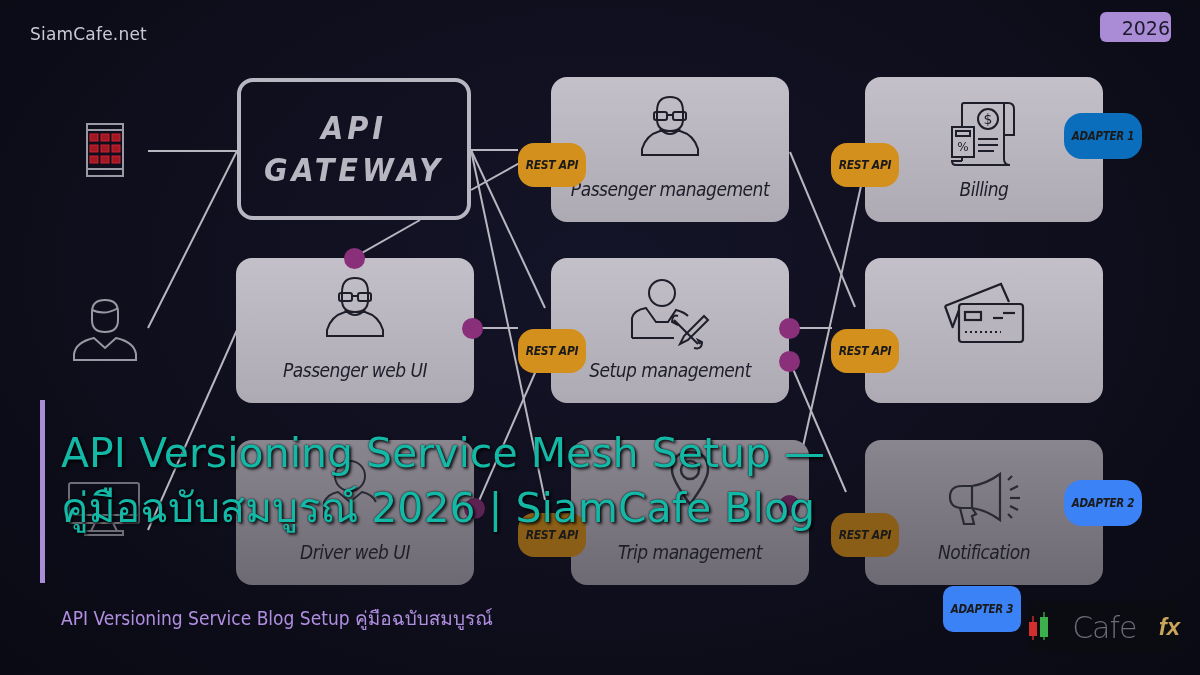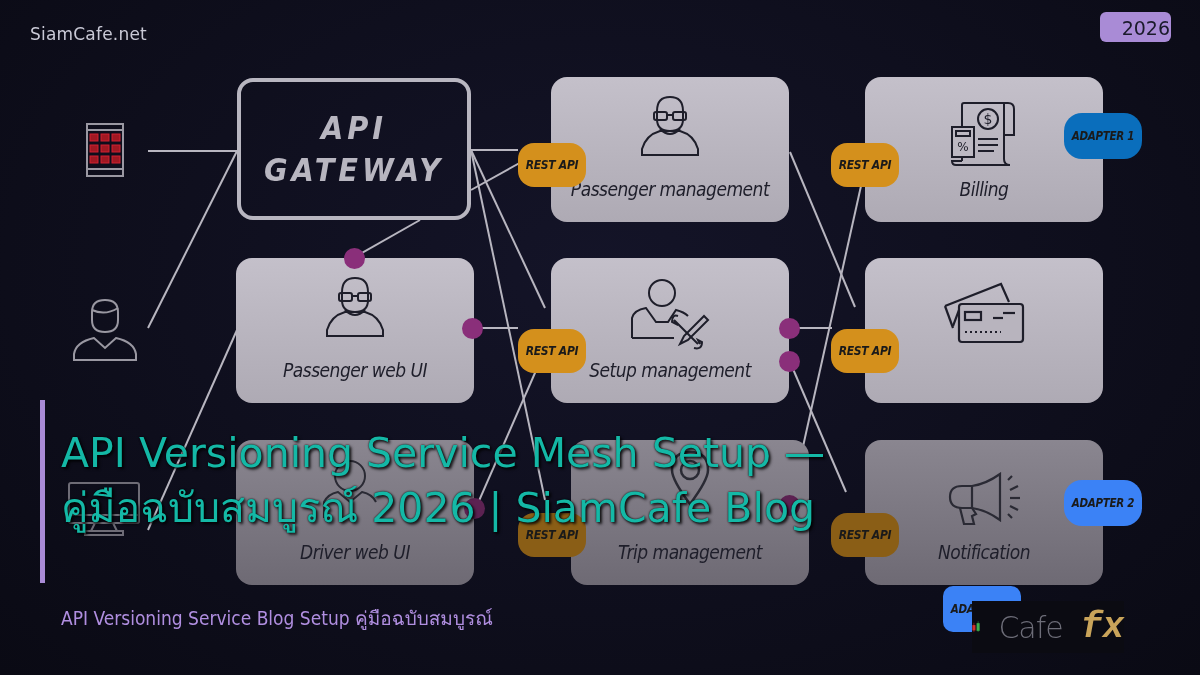--- a/index.html
+++ b/index.html
@@ -62,25 +62,25 @@
   .title {
     position:absolute; left:61px; top:426px; width:800px;
     font-family:"DejaVu Sans", sans-serif; font-size:41px; line-height:55px; color:#14b8a6;
     text-shadow:2px 2px 3px rgba(0,0,0,0.85), 0 0 2px #000;
   }
   .subtitle {
     position:absolute; left:61px; top:603px; color:#b08ee0;
     font-family:"DejaVu Sans Condensed","DejaVu Sans", sans-serif; font-size:19px;
   }
   .logo {
-    position:absolute; left:972px; top:601px; width:152px; height:52px;
-    background:#0b0b12; display:flex; align-items:center; justify-content:space-between; gap:18px;
+    position:absolute; left:1028px; top:601px; width:152px; height:52px;
+    background:#0b0b12; display:flex; align-items:center; justify-content:space-between; gap:12px;
   }
   .logo .txt { color:#6d6d78; font-family:"DejaVu Sans", sans-serif; font-size:30px; font-weight:200; letter-spacing:-1px; }
-  .logo .fx { color:#c9a45a; font-family:Liberation Mono, monospace; font-style:italic; font-weight:bold; font-size:36px; }
+  .logo .fx { color:#c9a45a; font-family:Liberation Sans, sans-serif; font-style:italic; font-weight:bold; font-size:24px; }
 </style>
 </head>
 <body>
 
 <div class="bg"></div>
 
 <svg class="lines" viewBox="0 0 1200 675">
   <g stroke="#b8b6c0" stroke-width="2" fill="none">
 
     <line x1="148" y1="151" x2="237" y2="151"></line>

